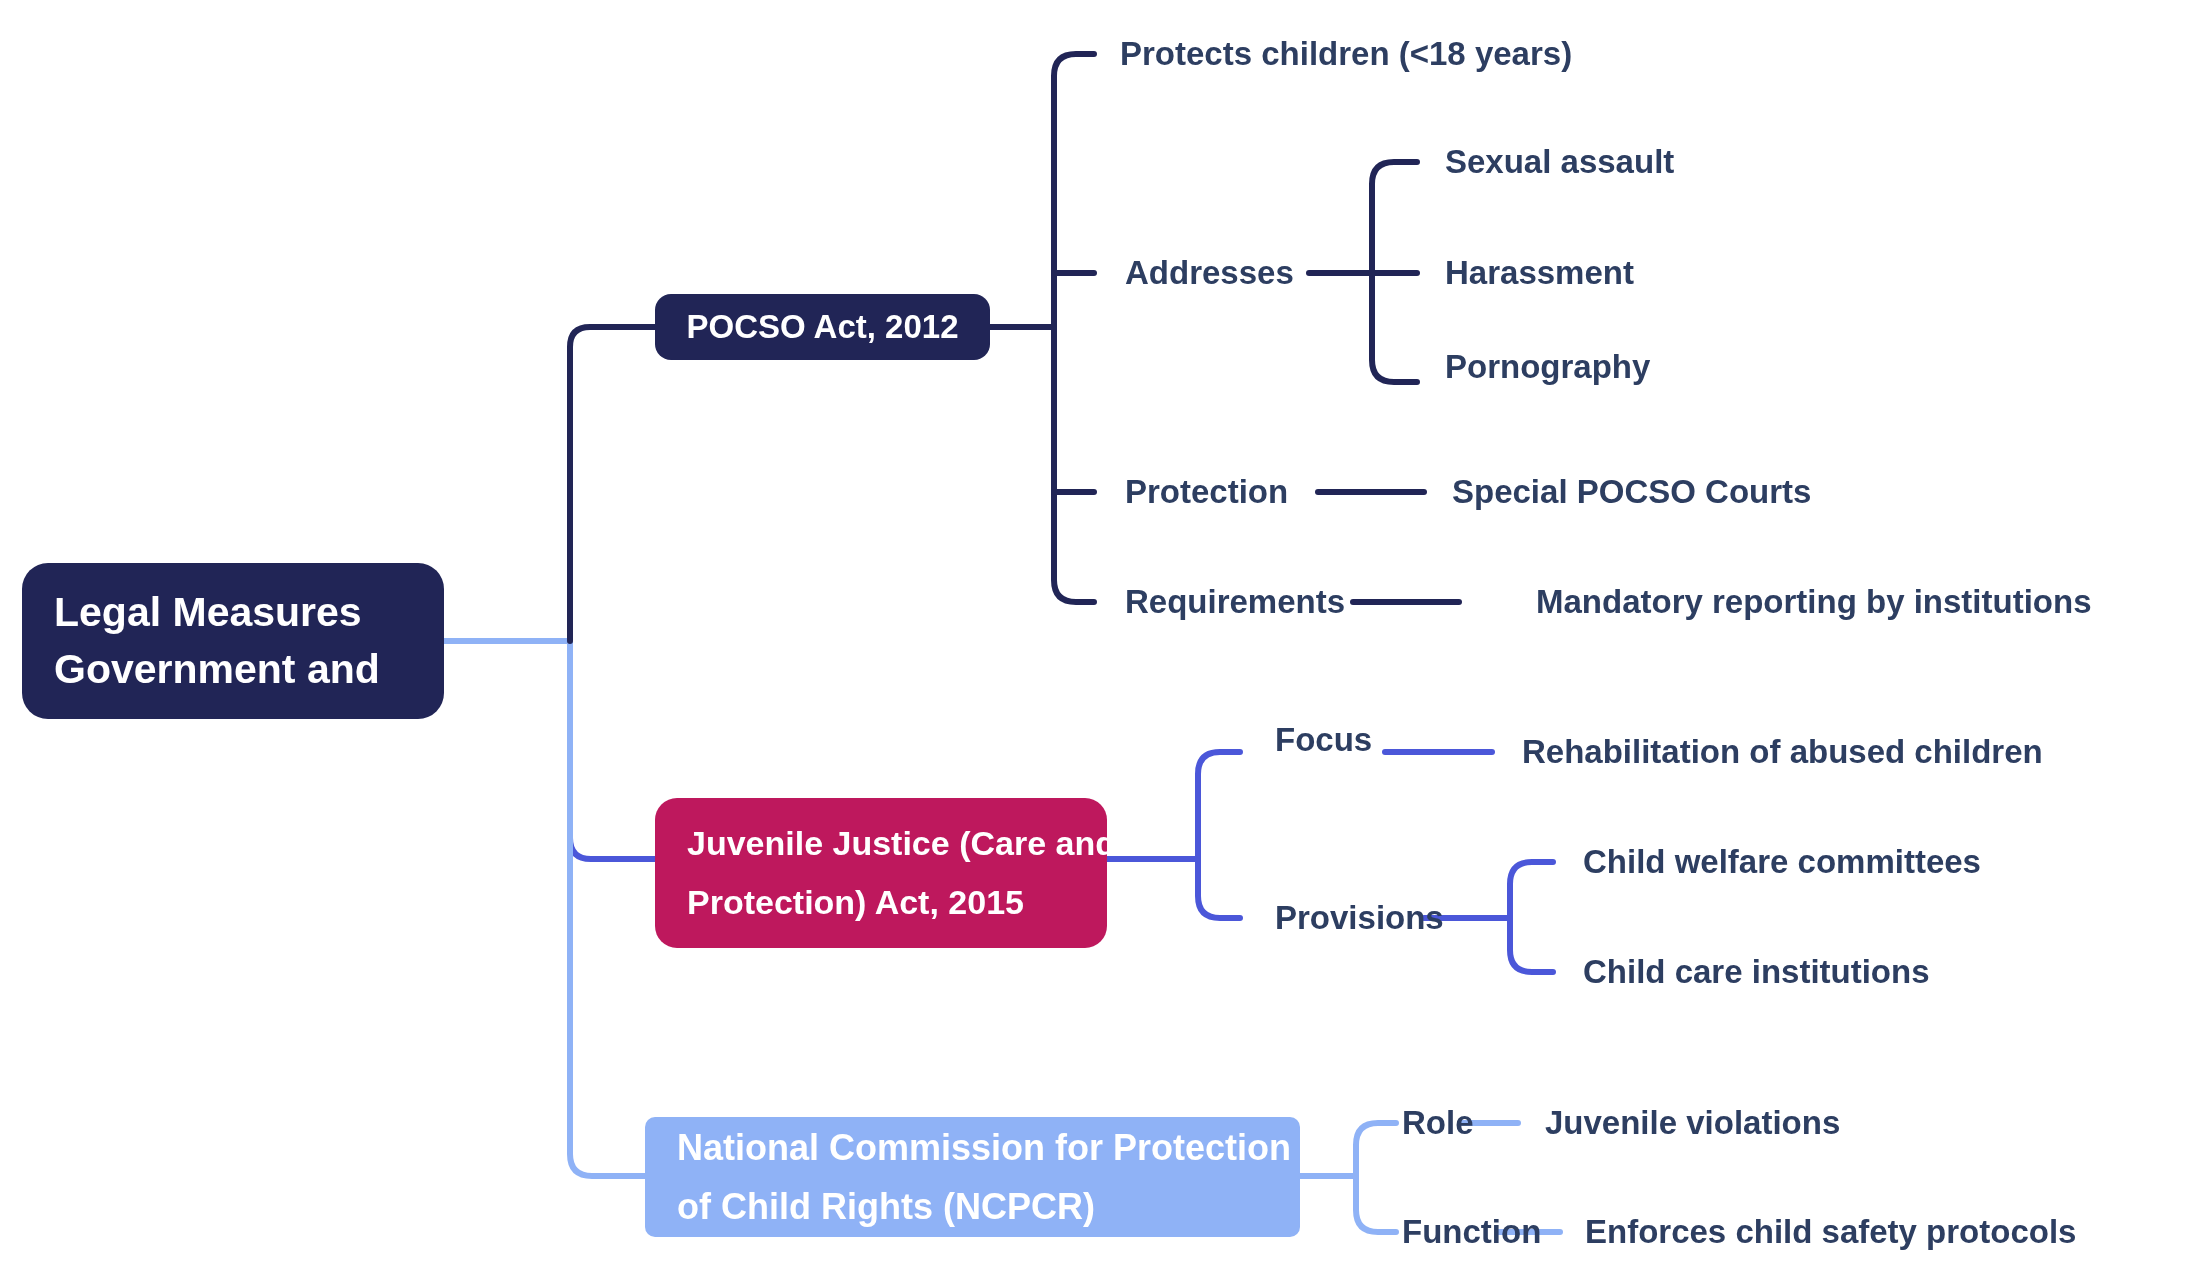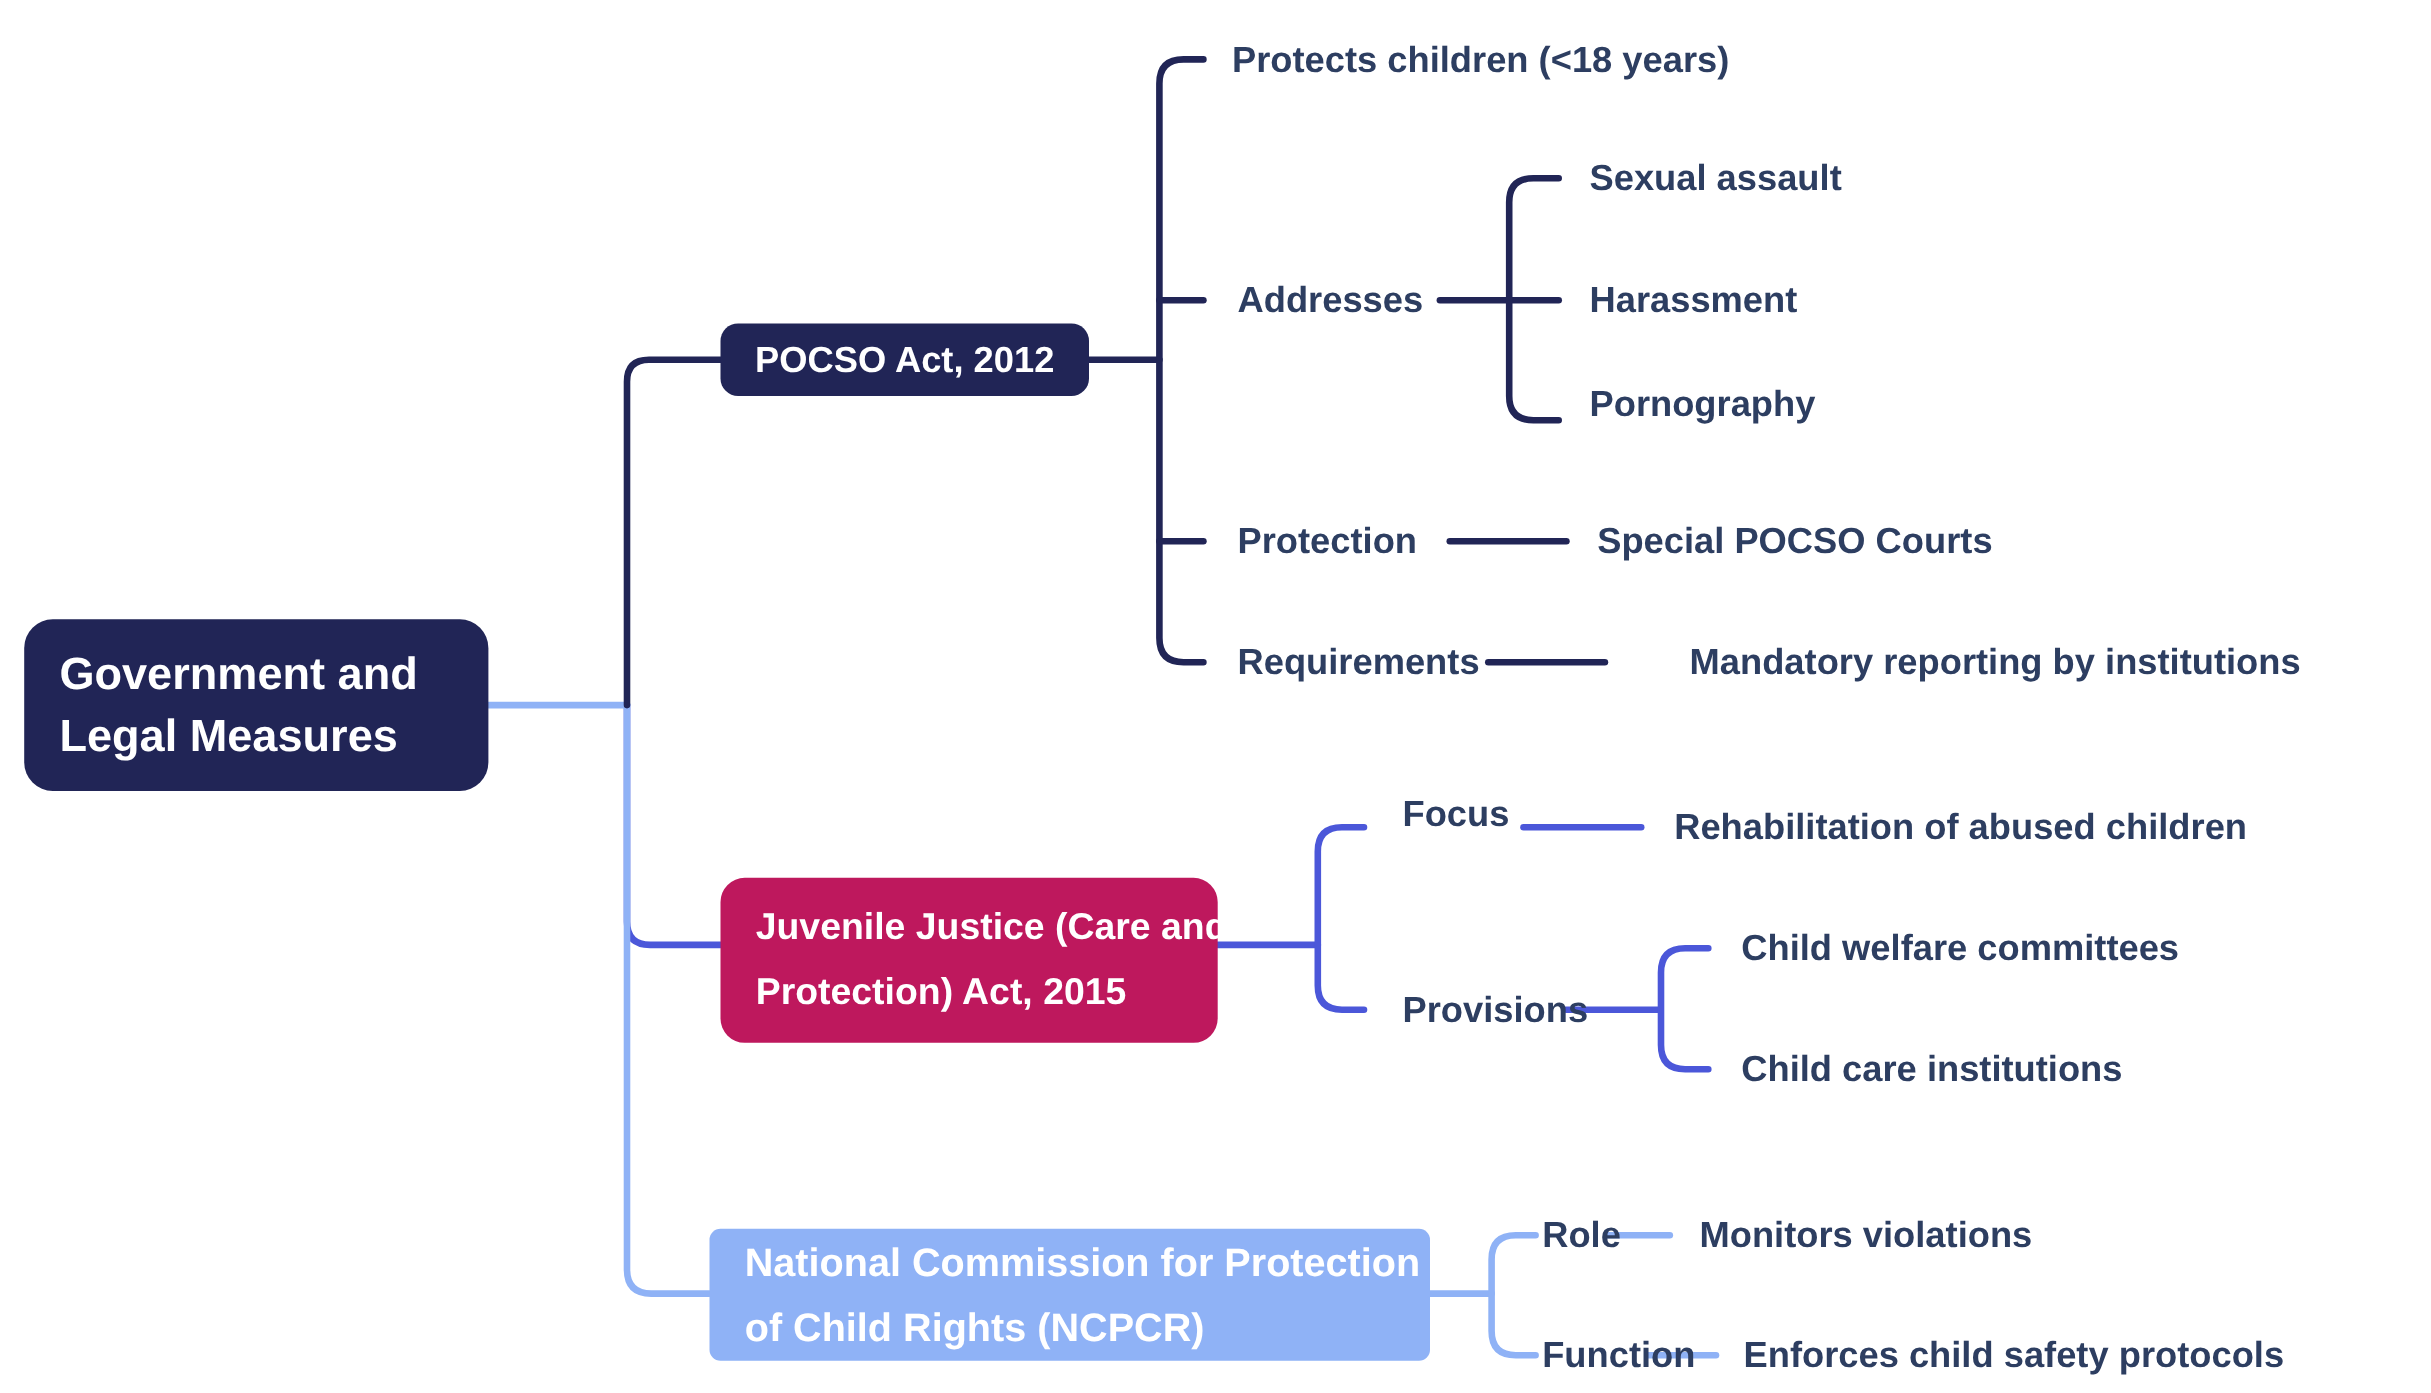--- a/index.html
+++ b/index.html
@@ -66,22 +66,22 @@
     <path class="stroke-indigo" d="M 1424 918 L 1508 918"></path>
     <path class="stroke-indigo" d="M 1553 862 L 1532 862 Q 1510 862 1510 884 L 1510 950 Q 1510 972 1532 972 L 1553 972"></path>
 
     <path class="stroke-light" d="M 1300 1176 L 1356 1176"></path>
     <path class="stroke-light" d="M 1396 1123 L 1378 1123 Q 1356 1123 1356 1145 L 1356 1210 Q 1356 1232 1378 1232 L 1396 1232"></path>
     <path class="stroke-light" d="M 1462 1123 L 1518 1123"></path>
     <path class="stroke-light" d="M 1498 1232 L 1560 1232"></path>
   </svg>
 
   <div class="node root-node">
+    <div class="line">Legal Measures</div>
     <div class="line">Government and</div>
-    <div class="line">Legal Measures</div>
   </div>
 
   <div class="node pocso-node">
     <div class="line">POCSO Act, 2012</div>
   </div>
 
   <div class="node juvenile-node">
     <div class="line">Juvenile Justice (Care and</div>
     <div class="line">Protection) Act, 2015</div>
   </div>
@@ -101,17 +101,17 @@
   <div class="leaf" style="left:1125px;top:602px">Requirements</div>
   <div class="leaf" style="left:1536px;top:602px">Mandatory reporting by institutions</div>
 
   <div class="leaf" style="left:1275px;top:740px">Focus</div>
   <div class="leaf" style="left:1522px;top:752px">Rehabilitation of abused children</div>
   <div class="leaf" style="left:1275px;top:918px">Provisions</div>
   <div class="leaf" style="left:1583px;top:862px">Child welfare committees</div>
   <div class="leaf" style="left:1583px;top:972px">Child care institutions</div>
 
   <div class="leaf" style="left:1402px;top:1123px">Role</div>
-  <div class="leaf" style="left:1545px;top:1123px">Monitors violations</div>
+  <div class="leaf" style="left:1545px;top:1123px">Juvenile violations</div>
   <div class="leaf" style="left:1402px;top:1232px">Function</div>
   <div class="leaf" style="left:1585px;top:1232px">Enforces child safety protocols</div>
 
 </div>
 
 </body></html>

